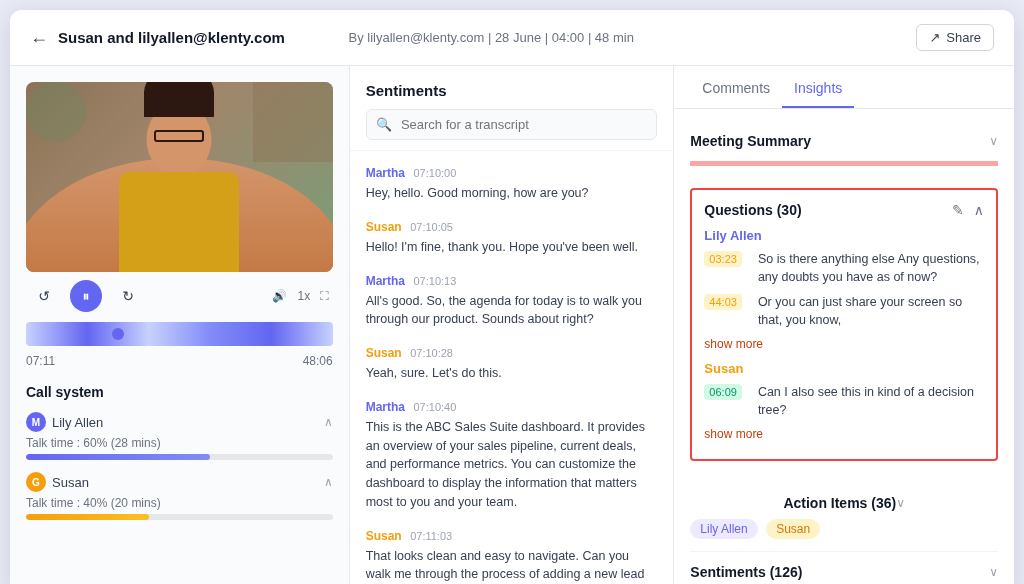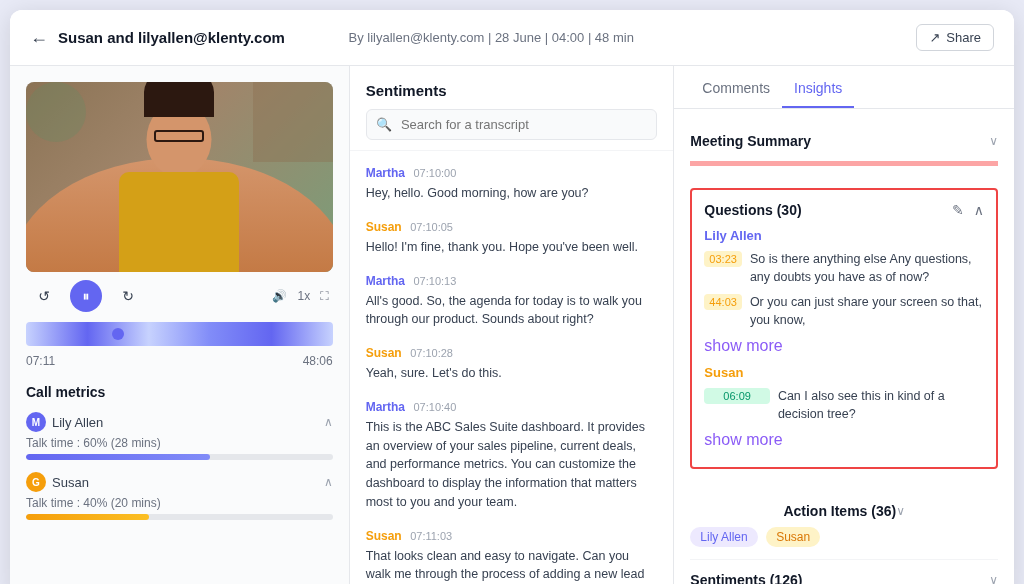--- a/index.html
+++ b/index.html
@@ -369,55 +369,55 @@
     }
     .q-speaker {
       font-size: 13px;
       font-weight: 600;
       color: #6366f1;
       margin-bottom: 8px;
     }
     .q-item {
       display: flex;
       align-items: flex-start;
-      gap: 8px;
+      gap: 16px;
       margin-bottom: 8px;
     }
     .q-timestamp {
       font-size: 11px;
       color: #f59e0b;
       background: #fef3c7;
       border-radius: 4px;
       padding: 2px 5px;
       white-space: nowrap;
       flex-shrink: 0;
     }
     .q-text {
       font-size: 12.5px;
       color: #374151;
       line-height: 1.4;
     }
     .show-more {
-      font-size: 16px;
-      color: #8b5cf6;
+      font-size: 12px;
+      color: #c2410c;
       cursor: pointer;
       margin: 6px 0;
     }
     .q-speaker-orange {
       font-size: 13px;
       font-weight: 600;
       color: #f59e0b;
       margin: 10px 0 8px;
     }
     .q-timestamp-green {
       font-size: 11px;
       color: #059669;
       background: #d1fae5;
       border-radius: 4px;
-      padding: 2px 19px;
+      padding: 2px 5px;
       white-space: nowrap;
       flex-shrink: 0;
     }
     
     .action-section {
       border-bottom: 1px solid #f3f4f6;
       padding: 12px 0;
     }
     .action-header {
       display: flex;
@@ -506,21 +506,21 @@
       </div>
 
       <div class="waveform-bar">
         <div class="waveform-thumb"></div>
       </div>
       <div class="time-display">
         <span>07:11</span>
         <span>48:06</span>
       </div>
 
-      <div class="section-title">Call metrics</div>
+      <div class="section-title">Call system</div>
 
       <div class="metric-row">
         <div class="metric-header">
           <div class="metric-person">
             <div class="avatar-m">M</div>
             <span>Lily Allen</span>
           </div>
           <span class="chevron">∧</span>
         </div>
         <div class="metric-label">Talk time : 60% (28 mins)</div>

